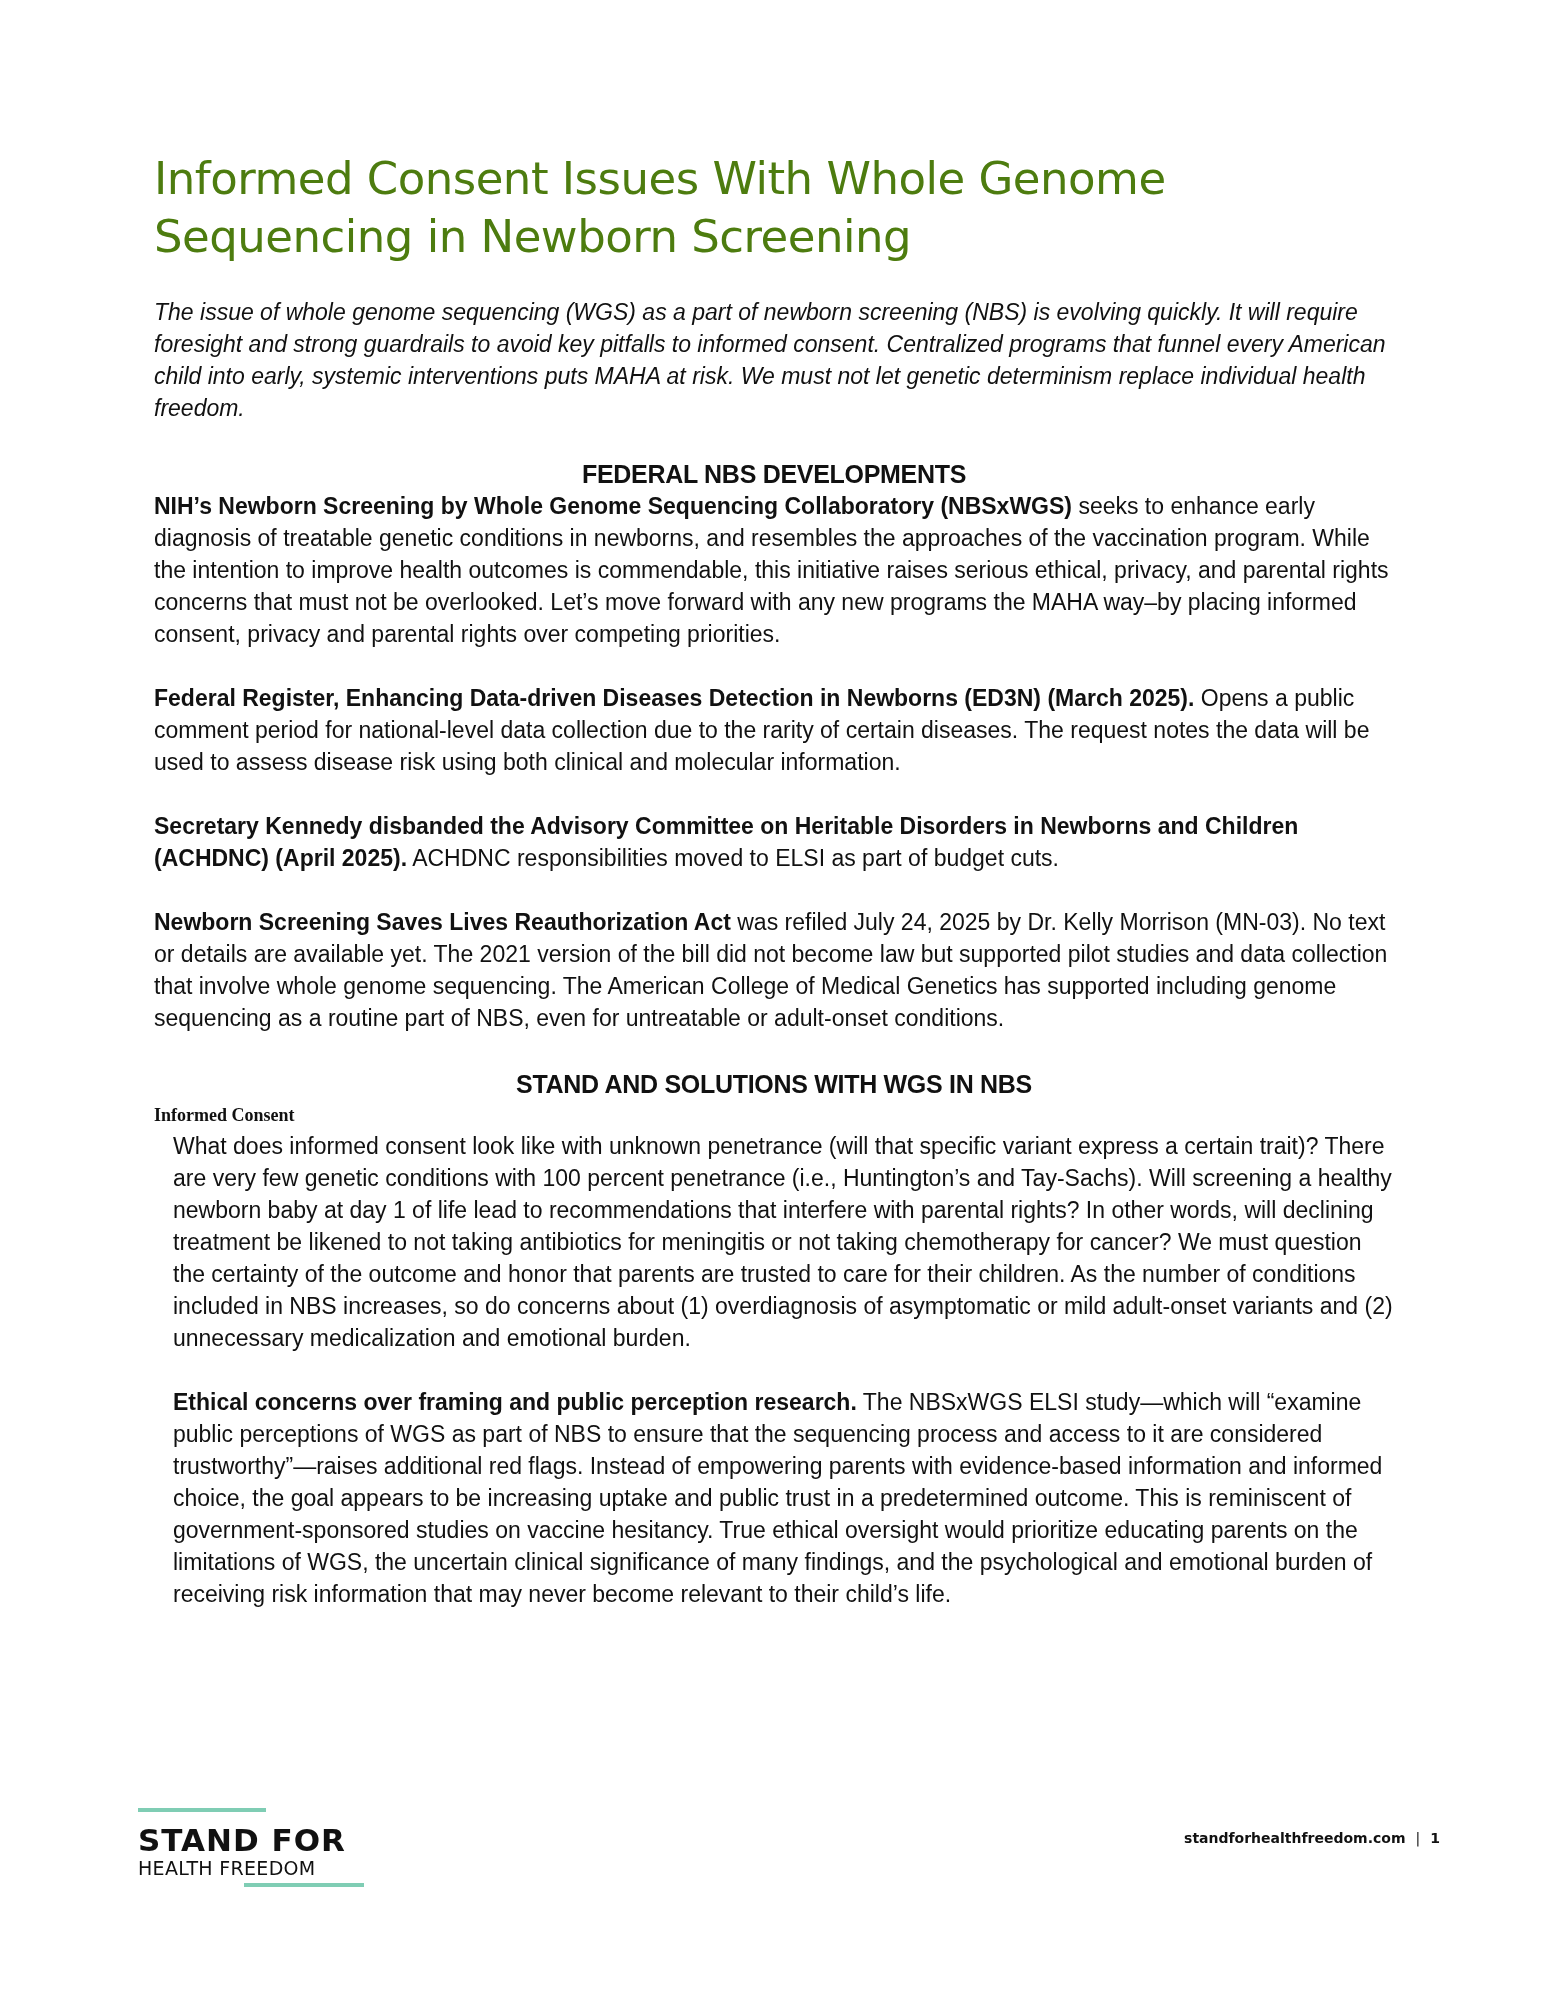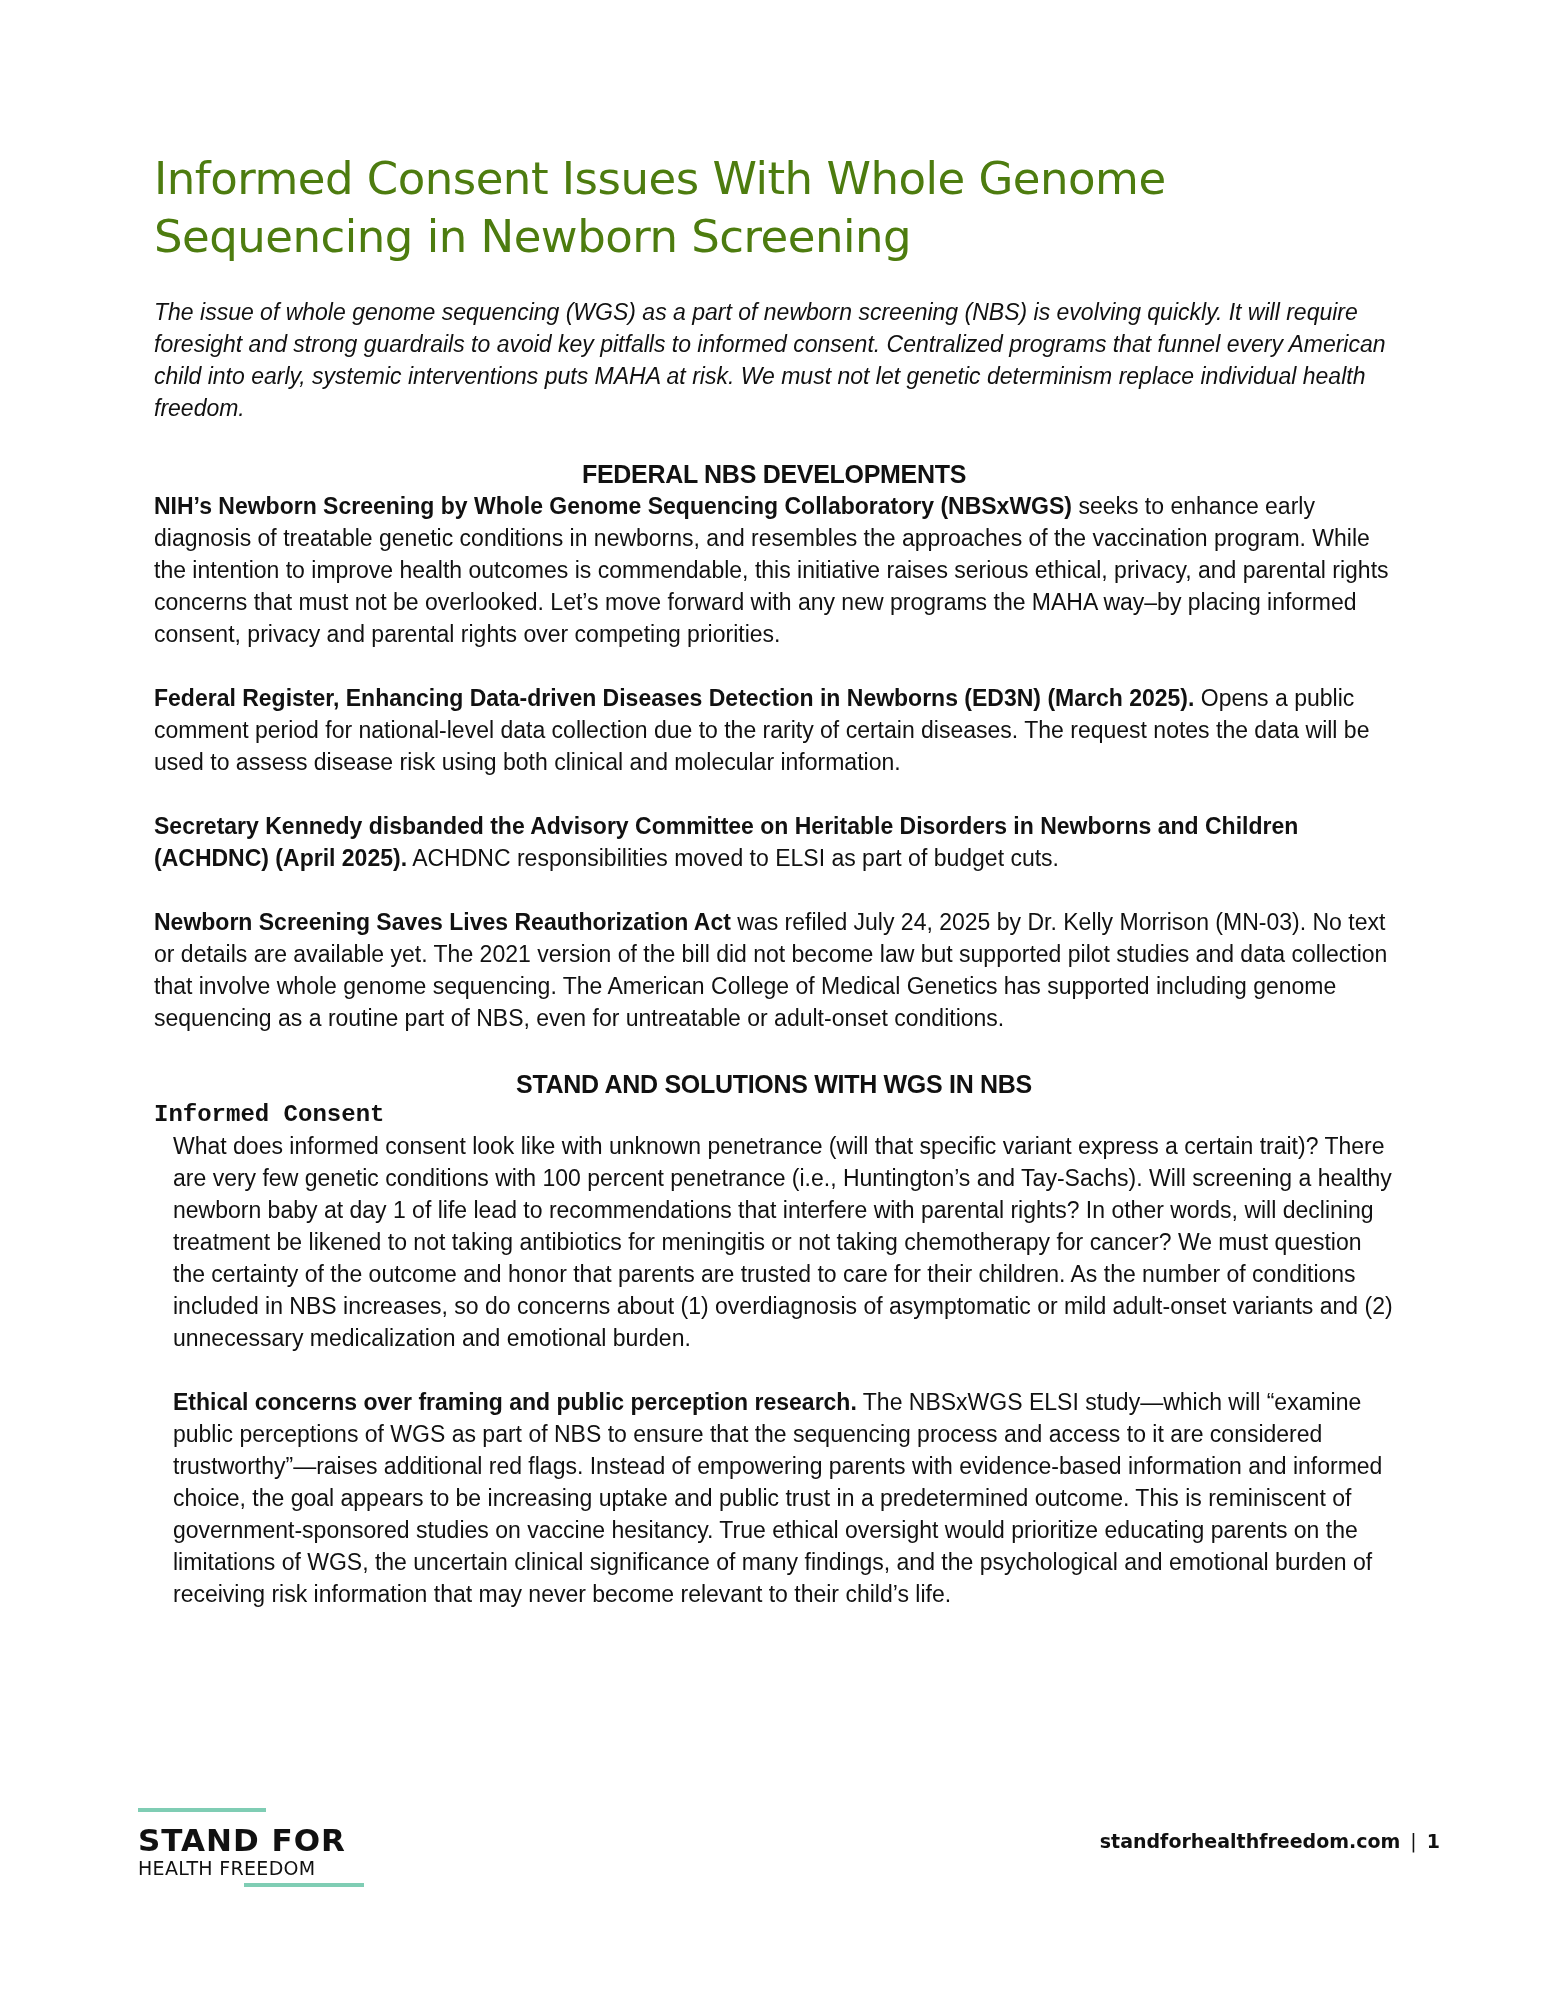--- a/index.html
+++ b/index.html
@@ -13,41 +13,41 @@
       font-family: "Liberation Sans", sans-serif; font-size: 23px; line-height: 32px;
       margin: 0; color: #111;
     }
     .intro { margin-top: 30px; font-style: italic; }
     .section-head {
       font-family: Liberation Sans, sans-serif; font-weight: bold; font-size: 25px;
       line-height: 32px; margin: 34px 0 0 0; letter-spacing: -0.3px; text-align: center;
     }
     .para-gap { margin-top: 32px; }
     .sub-head {
-      font-family: Liberation Mono, monospace; font-weight: bold; font-size: 24px;
+      font-family: Liberation Serif, serif; font-weight: bold; font-size: 18px;
       line-height: 30px; margin: 0;
     }
     .indent { padding-left: 19px; }
     b { font-weight: bold; }
 
     .logo { position: absolute; left: 138px; top: 1808px; width: 230px; }
     .logo-bar-top { height: 4px; width: 128px; background: #7fcdb4; margin-left: 0; }
     .logo-line1 {
       font-family: "DejaVu Sans", sans-serif; font-weight: bold; font-size: 31px;
       line-height: 34px; letter-spacing: 1px; color: #111; margin-top: 11px;
     }
     .logo-line2 {
       font-family: "DejaVu Sans", sans-serif; font-weight: normal; font-size: 19px;
       line-height: 22px; letter-spacing: 0.3px; color: #111;
     }
     .logo-bar-bottom { height: 4px; width: 120px; background: #7fcdb4; margin-left: 106px; margin-top: 4px; }
 
     .footer-right {
       position: absolute; right: 105px; top: 1830px;
-      font-family: "DejaVu Sans", sans-serif; font-weight: bold; font-size: 19px; color: #111;
+      font-family: "DejaVu Sans", sans-serif; font-weight: bold; font-size: 14px; color: #111;
     }
     .footer-sep { margin: 0 10px; font-weight: normal; }
   </style>
 </head>
 <body>
 
 <div class="page">
   <h1 class="title">Informed Consent Issues With Whole Genome Sequencing in Newborn Screening</h1>
 
   <p class="body-text intro">The issue of whole genome sequencing (WGS) as a part of newborn screening (NBS) is evolving quickly. It will require foresight and strong guardrails to avoid key pitfalls to informed consent. Centralized programs that funnel every American child into early, systemic interventions puts MAHA at risk. We must not let genetic determinism replace individual health freedom.</p>

